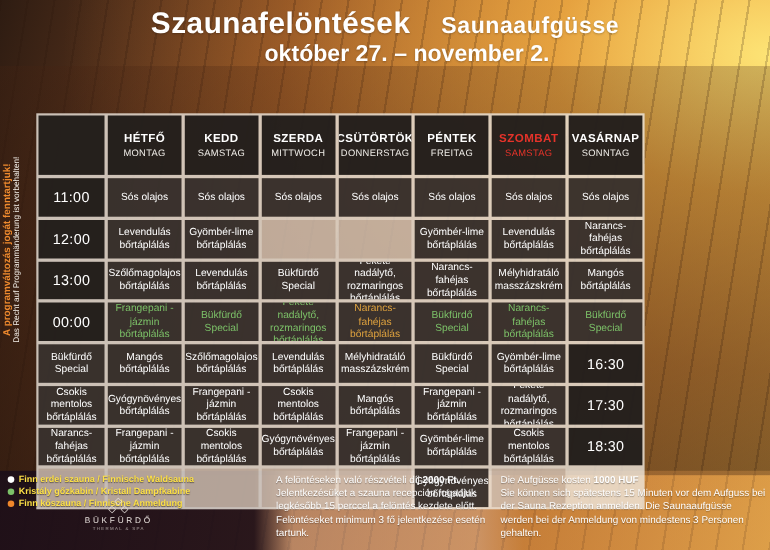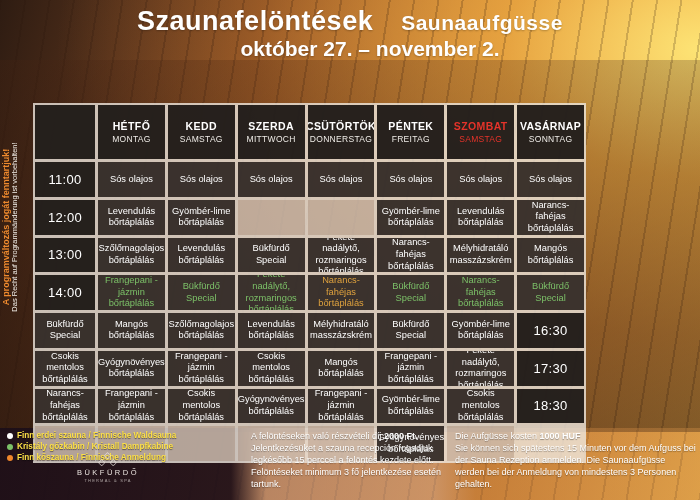--- a/index.html
+++ b/index.html
@@ -143,21 +143,21 @@
     <div class="cell entry" style="color: rgb(255, 255, 255);">Levendulás bőrtáplálás</div>
     <div class="cell entry" style="color: rgb(255, 255, 255);">Narancs-fahéjas bőrtáplálás</div>
     <div class="cell time">13:00</div>
     <div class="cell entry" style="color: rgb(255, 255, 255);">Szőlőmagolajos bőrtáplálás</div>
     <div class="cell entry" style="color: rgb(255, 255, 255);">Levendulás bőrtáplálás</div>
     <div class="cell entry" style="color: rgb(255, 255, 255);">Bükfürdő Special</div>
     <div class="cell entry" style="color: rgb(255, 255, 255);">Fekete nadálytő, rozmaringos bőrtáplálás</div>
     <div class="cell entry" style="color: rgb(255, 255, 255);">Narancs-fahéjas bőrtáplálás</div>
     <div class="cell entry" style="color: rgb(255, 255, 255);">Mélyhidratáló masszázskrém</div>
     <div class="cell entry" style="color: rgb(255, 255, 255);">Mangós bőrtáplálás</div>
-    <div class="cell time">14:00</div>
+    <div class="cell time">00:00</div>
     <div class="cell entry" style="color: rgb(124, 193, 104);">Frangepani - jázmin bőrtáplálás</div>
     <div class="cell entry" style="color: rgb(124, 193, 104);">Bükfürdő Special</div>
     <div class="cell entry" style="color: rgb(124, 193, 104);">Fekete nadálytő, rozmaringos bőrtáplálás</div>
     <div class="cell entry" style="color: rgb(223, 162, 62);">Narancs-fahéjas bőrtáplálás</div>
     <div class="cell entry" style="color: rgb(124, 193, 104);">Bükfürdő Special</div>
     <div class="cell entry" style="color: rgb(124, 193, 104);">Narancs-fahéjas bőrtáplálás</div>
     <div class="cell entry" style="color: rgb(124, 193, 104);">Bükfürdő Special</div>
     <div class="cell entry" style="color: rgb(255, 255, 255);">Bükfürdő Special</div>
     <div class="cell entry" style="color: rgb(255, 255, 255);">Mangós bőrtáplálás</div>
     <div class="cell entry" style="color: rgb(255, 255, 255);">Szőlőmagolajos bőrtáplálás</div>

